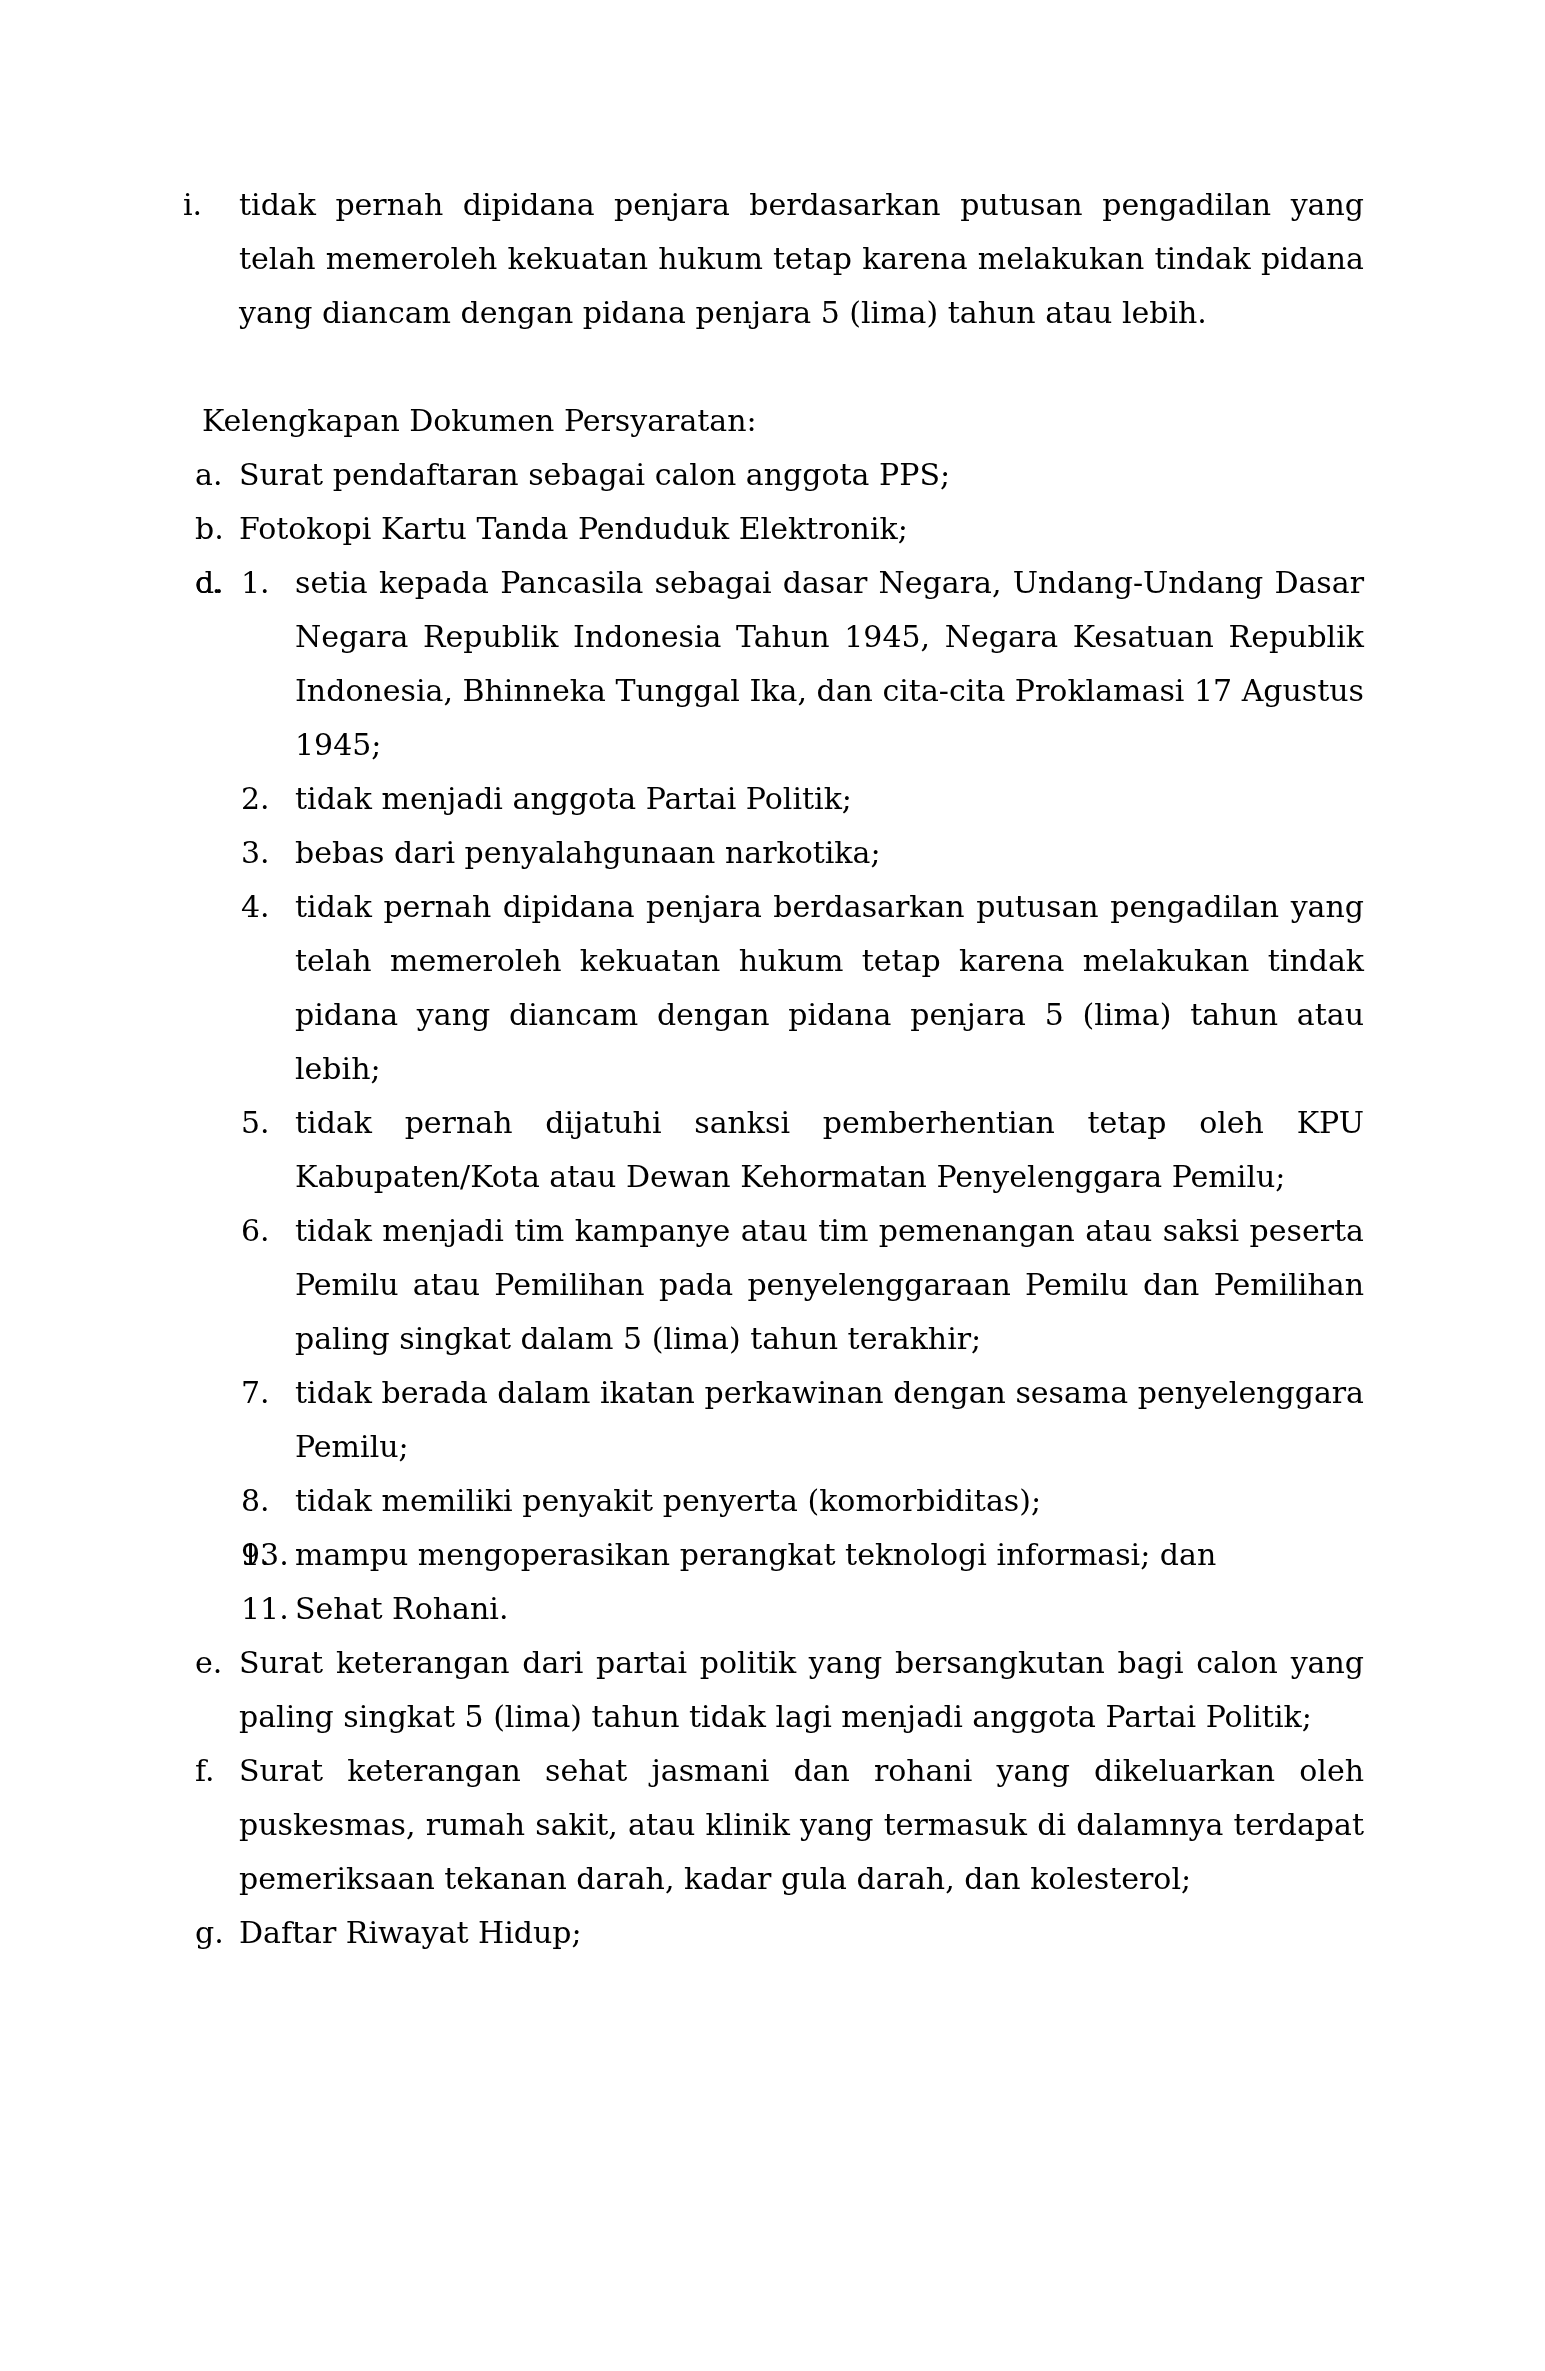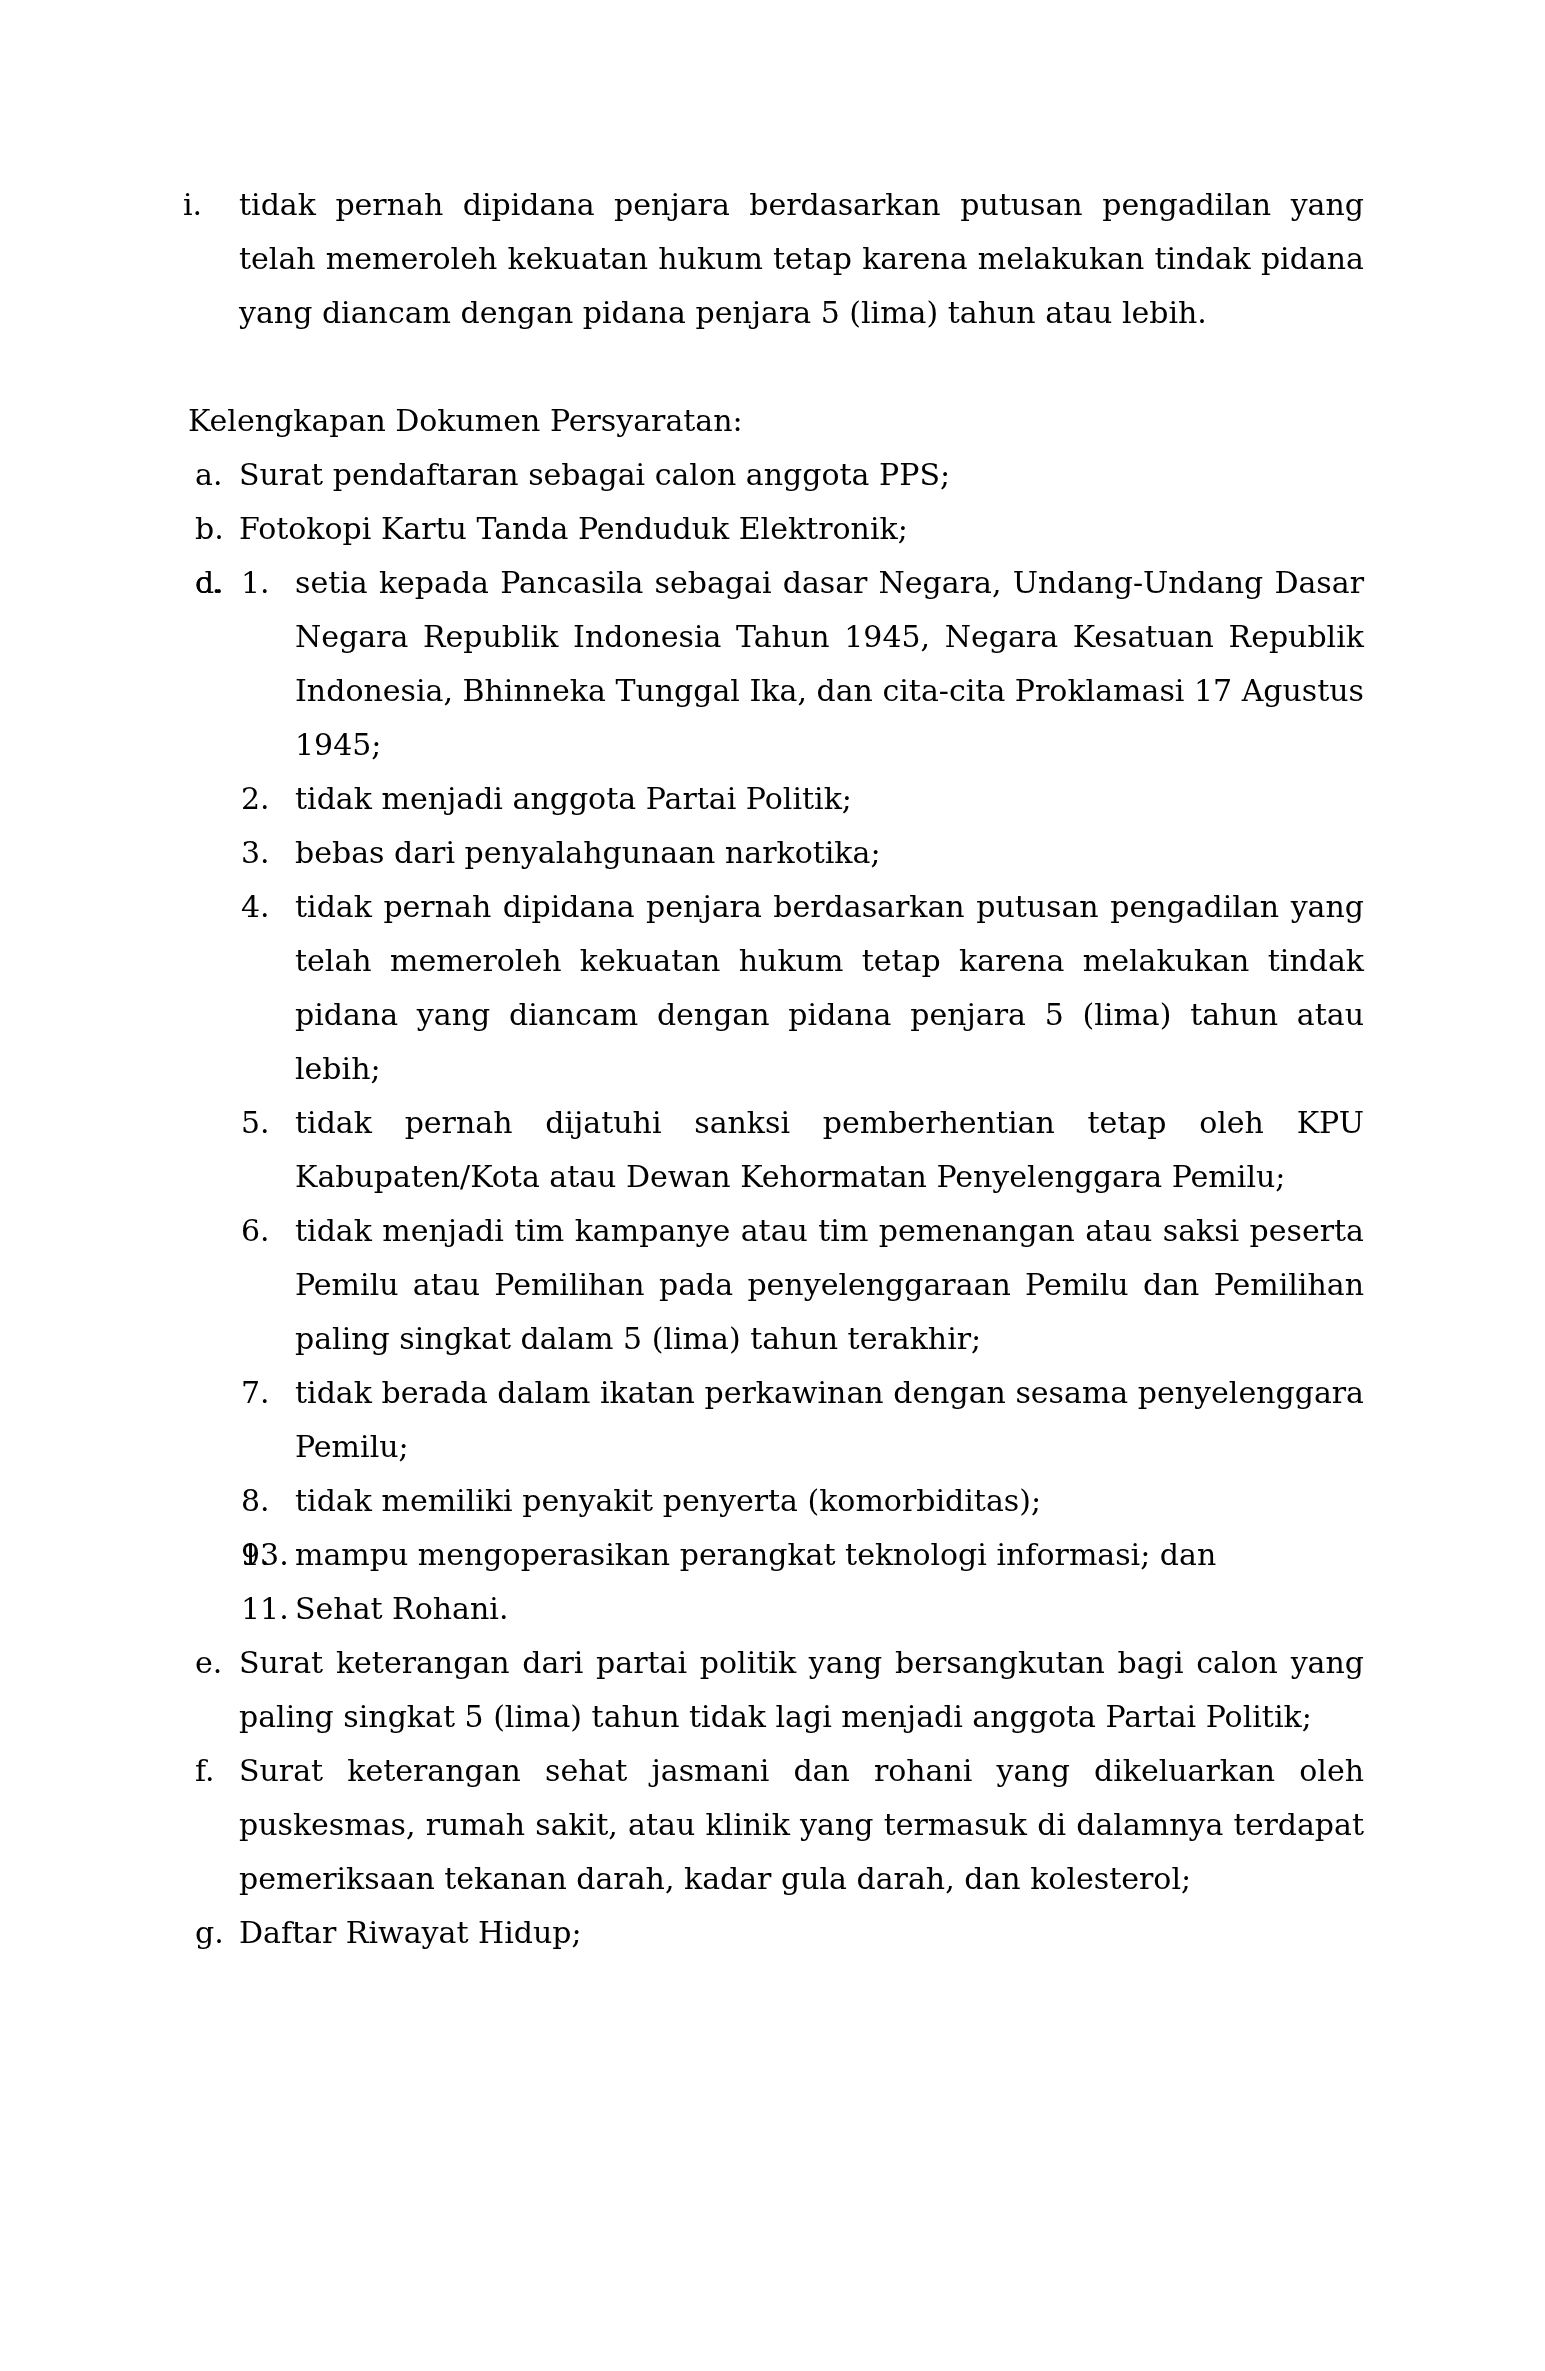--- a/index.html
+++ b/index.html
@@ -22,21 +22,21 @@
   }
   .li {
     position: relative;
     text-align: justify;
     text-align-last: left;
   }
   .li .marker { position: absolute; left: 0; top: 0; }
   .lvl0 { padding-left: 56px; }                      
   .lvl1 { margin-left: 12px; padding-left: 44px; }   
   .lvl2 { margin-left: 58px; padding-left: 54px; }   
-  .heading { margin-left: 5px; margin-top: 54px; }
+  .heading { margin-left: 19px; margin-top: 54px; }
   .b { font-weight: normal; }
 </style>
 </head>
 <body>
 
 <div class="page" style="background: rgb(255, 255, 255); color: rgb(0, 0, 0);">
   <div class="content" id="content">
       <div class="li lvl0">
     <span class="marker">i.</span>
     <span class="text"><span>tidak pernah dipidana penjara berdasarkan putusan pengadilan yang telah memeroleh kekuatan hukum tetap karena melakukan tindak pidana yang diancam dengan pidana penjara 5 (lima) tahun atau lebih.</span></span>

